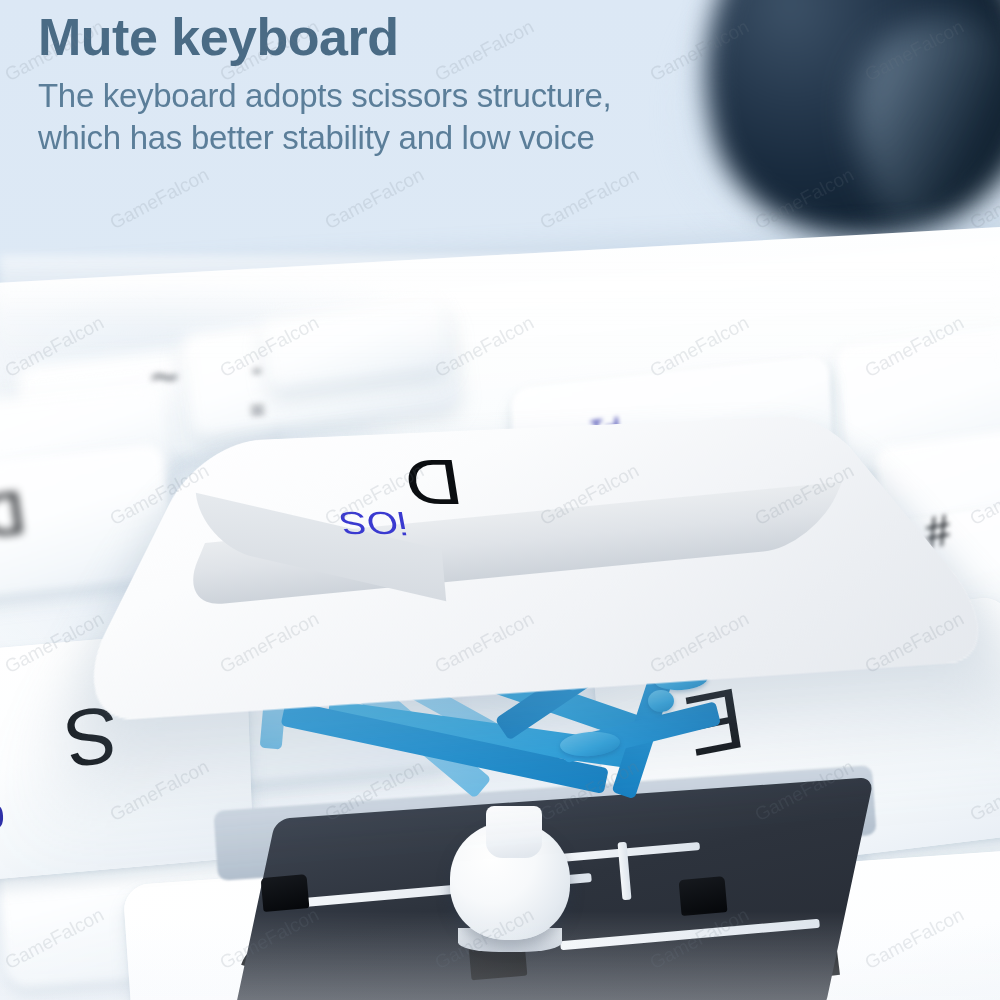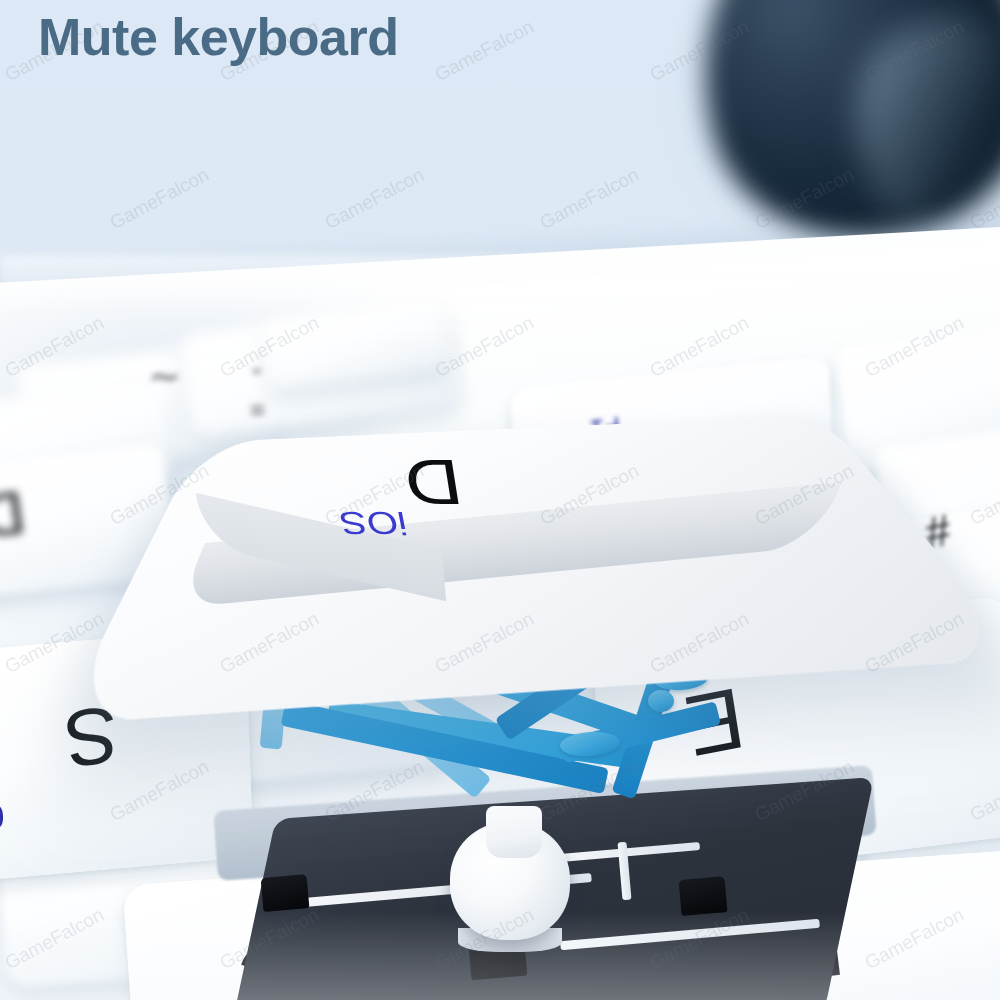--- a/index.html
+++ b/index.html
@@ -452,20 +452,24 @@
     <div class="hero-side2"></div>
   </div>
   <div class="hero-glyph">D</div>
   <div class="hero-sub">iOS</div>
 
   <div class="focus-top"></div>
   <div class="focus-bottom"></div>
 
   <div class="header">
     <div class="title">Mute keyboard</div>
+    <div class="subtitle">
+      <div>The keyboard adopts scissors structure,</div>
+      <div>which has better stability and low voice</div>
+    </div>
   </div>
 
   <div class="wm-layer" id="wm-layer">
       <span class="wm" style="left: 0px; top: 40px; color: rgba(110, 122, 136, 0.16);">GameFalcon</span>
       <span class="wm" style="left: 215px; top: 40px; color: rgba(110, 122, 136, 0.16);">GameFalcon</span>
       <span class="wm" style="left: 430px; top: 40px; color: rgba(110, 122, 136, 0.16);">GameFalcon</span>
       <span class="wm" style="left: 645px; top: 40px; color: rgba(110, 122, 136, 0.16);">GameFalcon</span>
       <span class="wm" style="left: 860px; top: 40px; color: rgba(110, 122, 136, 0.16);">GameFalcon</span>
       <span class="wm" style="left: 105px; top: 188px; color: rgba(110, 122, 136, 0.16);">GameFalcon</span>
       <span class="wm" style="left: 320px; top: 188px; color: rgba(110, 122, 136, 0.16);">GameFalcon</span>

